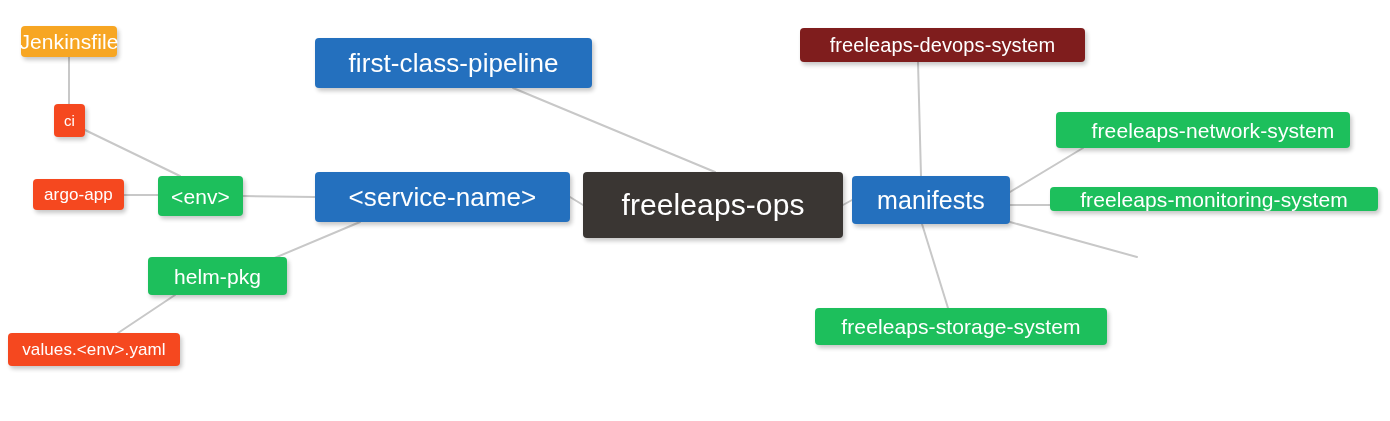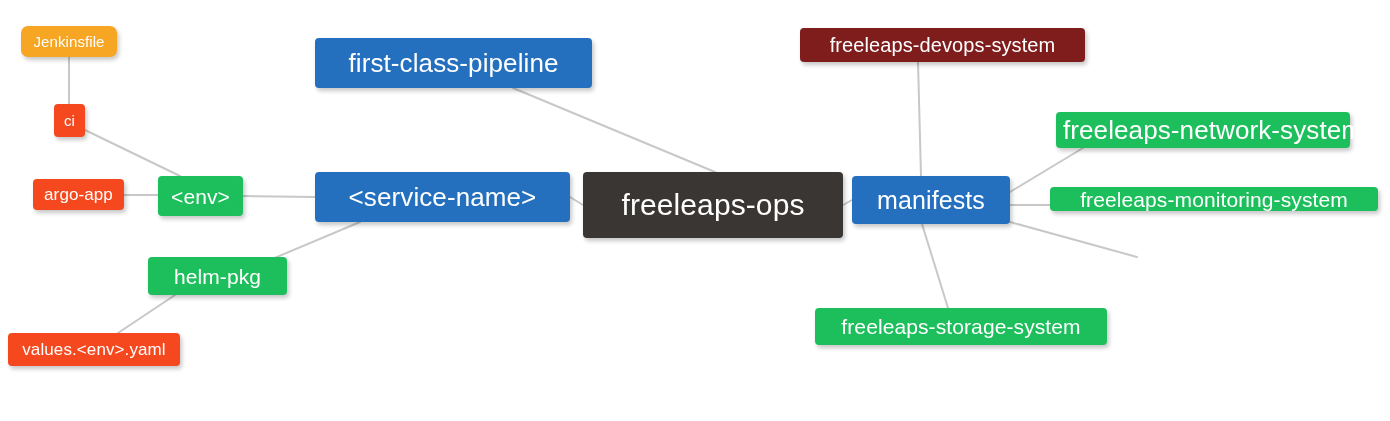--- a/index.html
+++ b/index.html
@@ -84,27 +84,27 @@
     </div>
     <div class="node red" style="left: 54px; top: 104px; width: 31px; height: 33px; font-size: 15px; background: rgb(245, 72, 31);">
       <span>ci</span>
     </div>
     <div class="node red" style="left: 8px; top: 333px; width: 172px; height: 33px; font-size: 17px; background: rgb(245, 72, 31);">
       <span>values.&lt;env&gt;.yaml</span>
     </div>
     <div class="node red" style="left: 33px; top: 179px; width: 91px; height: 31px; font-size: 17px; background: rgb(245, 72, 31);">
       <span>argo-app</span>
     </div>
-    <div class="node orange" style="left: 21px; top: 26px; width: 96px; height: 31px; font-size: 15px; background: rgb(247, 166, 35); border-radius: 7px;">
+    <div class="node orange" style="left: 21px; top: 26px; width: 96px; height: 31px; font-size: 21px; background: rgb(247, 166, 35);">
       <span>Jenkinsfile</span>
     </div>
     <div class="node green" style="left: 800px; top: 28px; width: 285px; height: 34px; font-size: 20px; background: #7f1d1d;">
       <span>freeleaps-devops-system</span>
     </div>
-    <div class="node green" style="left: 1056px; top: 112px; width: 294px; height: 36px; font-size: 26px; background: rgb(29, 191, 92); padding-left: 20px;">
+    <div class="node green" style="left: 1056px; top: 112px; width: 294px; height: 36px; font-size: 21px; background: rgb(29, 191, 92); padding-left: 20px;">
       <span>freeleaps-network-system</span>
     </div>
     <div class="node green" style="left: 1050px; top: 187px; width: 328px; height: 24px; font-size: 21px; background: rgb(29, 191, 92);">
       <span>freeleaps-monitoring-system</span>
     </div>
     <div class="node green" style="left: 815px; top: 308px; width: 292px; height: 37px; font-size: 21px; background: rgb(29, 191, 92);">
       <span>freeleaps-storage-system</span>
     </div>
   </div>
 

